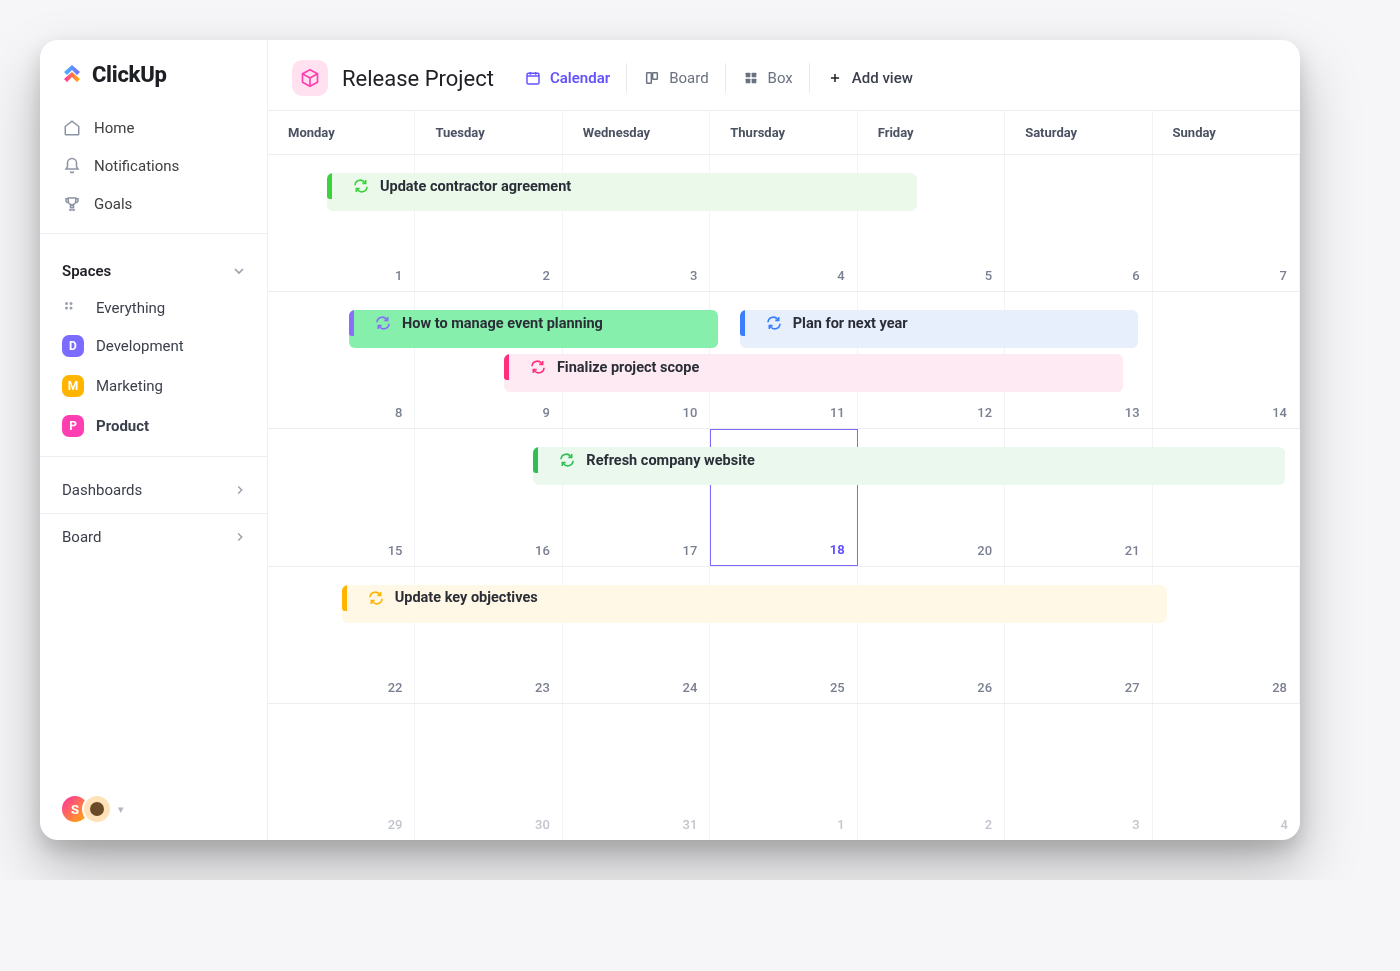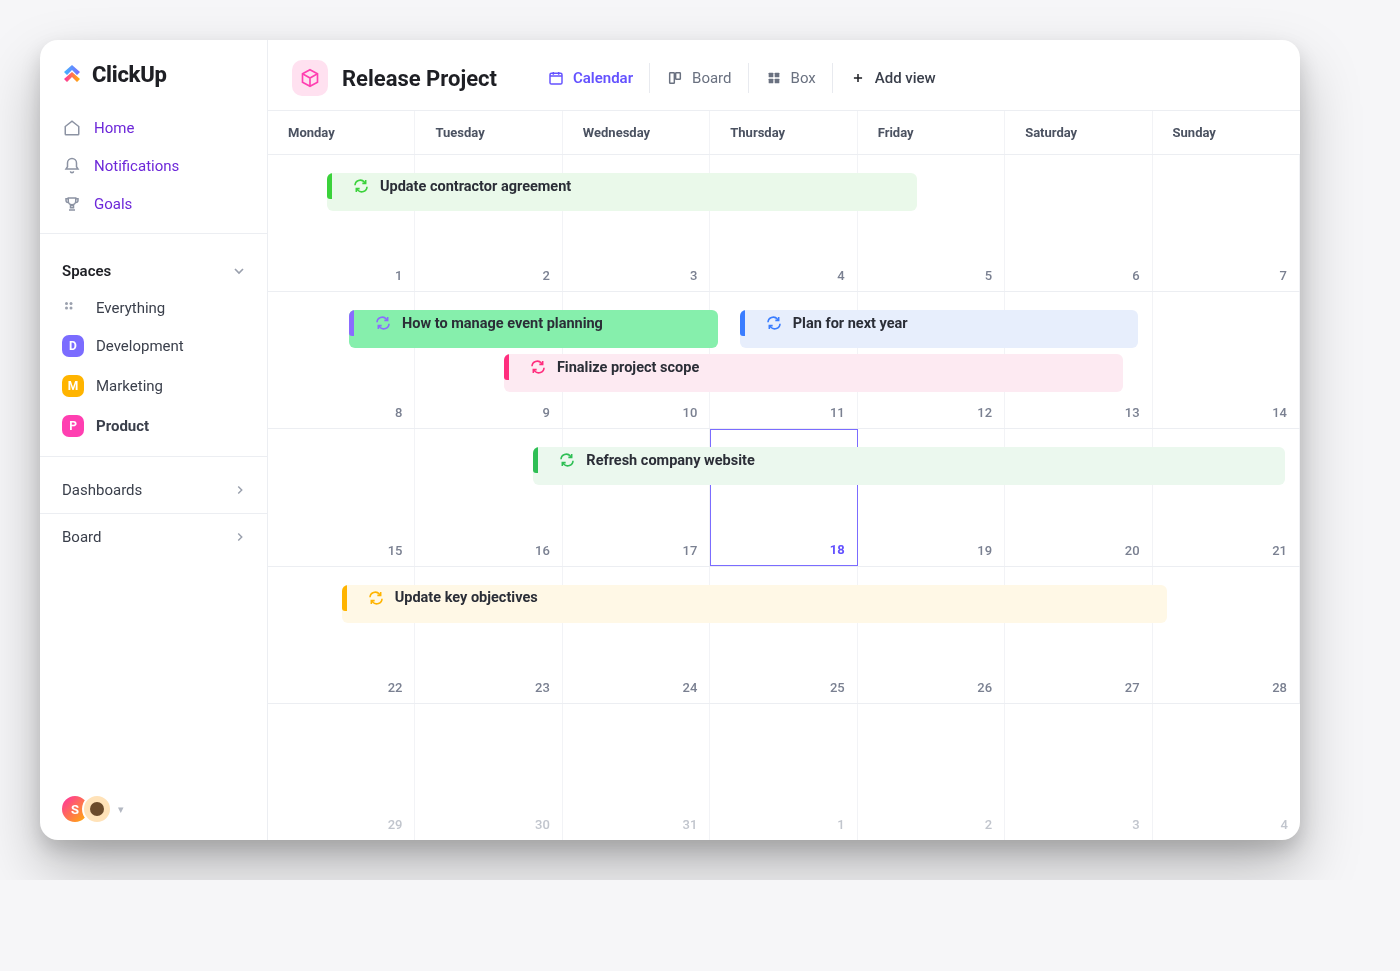--- a/index.html
+++ b/index.html
@@ -30,21 +30,21 @@
     padding: 4px 20px 22px 20px;
   }
   .logo-mark {
     width: 24px; height: 24px;
   }
   .logo-text { font-size: 22px; font-weight: 800; color: #1e1f24; letter-spacing: -0.3px; }
   .nav-list { padding: 0 14px; }
   .nav-item {
     display: flex; align-items: center; gap: 12px;
     padding: 9px 8px; border-radius: 8px;
-    color: #6d28d9; font-size: 15px; cursor: pointer;
+    color: #404040; font-size: 15px; cursor: pointer;
   }
   .nav-item .ico { width: 20px; height: 20px; color: #8c93a3; display:flex; align-items:center; justify-content:center; }
   .section-header {
     display:flex; align-items:center; justify-content:space-between;
     padding: 18px 20px 10px 22px; font-size: 15px; font-weight: 600; color: #1e1f24;
   }
   .chev { color:#9aa0ad; }
   .space-item {
     display:flex; align-items:center; gap:12px;
     padding: 9px 8px 9px 8px; margin: 0 14px; border-radius:8px;
@@ -78,21 +78,21 @@
   .main { flex:1; display:flex; flex-direction:column; }
   .topbar {
     display:flex; align-items:center; gap:14px;
     padding: 20px 24px 14px 24px;
     border-bottom: 1px solid #eceef2;
   }
   .proj-icon {
     width:36px; height:36px; border-radius:10px; background:#ffe1f0;
     display:flex; align-items:center; justify-content:center; color:#ff3fb1;
   }
-  .proj-title { font-size:22px; font-weight:700; color:#1e1f24; margin-right:22px;text-align:center; }
+  .proj-title { font-size:22px; font-weight:400; color:#1e1f24; margin-right:2px;text-align:center; }
   .view-tabs { display:flex; align-items:flex-end; gap:0; }
   .vt {
     display:flex; align-items:center; gap:8px; padding: 6px 16px;
     font-size:15px; color:#6a7180; cursor:pointer;
     border-left:1px solid #e8eaef;
   }
   .vt:first-child { border-left:none; padding-left: 14px; }
   .vt.active { color:#6452ff; font-weight:600; }
   .vt .vico { width:18px; height:18px; display:flex; align-items:center; justify-content:center; }
   .vt.add { color:#3a3f4b; font-weight:500; }
@@ -429,23 +429,20 @@
           <div class="cell">
             <span class="date">16</span>
           </div>
           <div class="cell">
             <span class="date">17</span>
           </div>
           <div class="cell today-cell">
             <span class="date">18</span>
           </div>
           <div class="cell">
-            <span class="date">19</span>
-          </div>
-          <div class="cell">
             <span class="date">20</span>
           </div>
           <div class="cell">
             <span class="date">21</span>
           </div>
           <div class="event ev-green2" style="left: 25.7143%; width: 72.8571%;">
             <span class="bar"></span>
                     <span class="eico">
               <svg viewBox="0 0 24 24" width="16" height="16" fill="none" stroke="currentColor" stroke-width="2.4">
                 <path d="M3 11a8 8 0 0 1 14-5l2 2M21 13a8 8 0 0 1-14 5l-2-2"></path>

